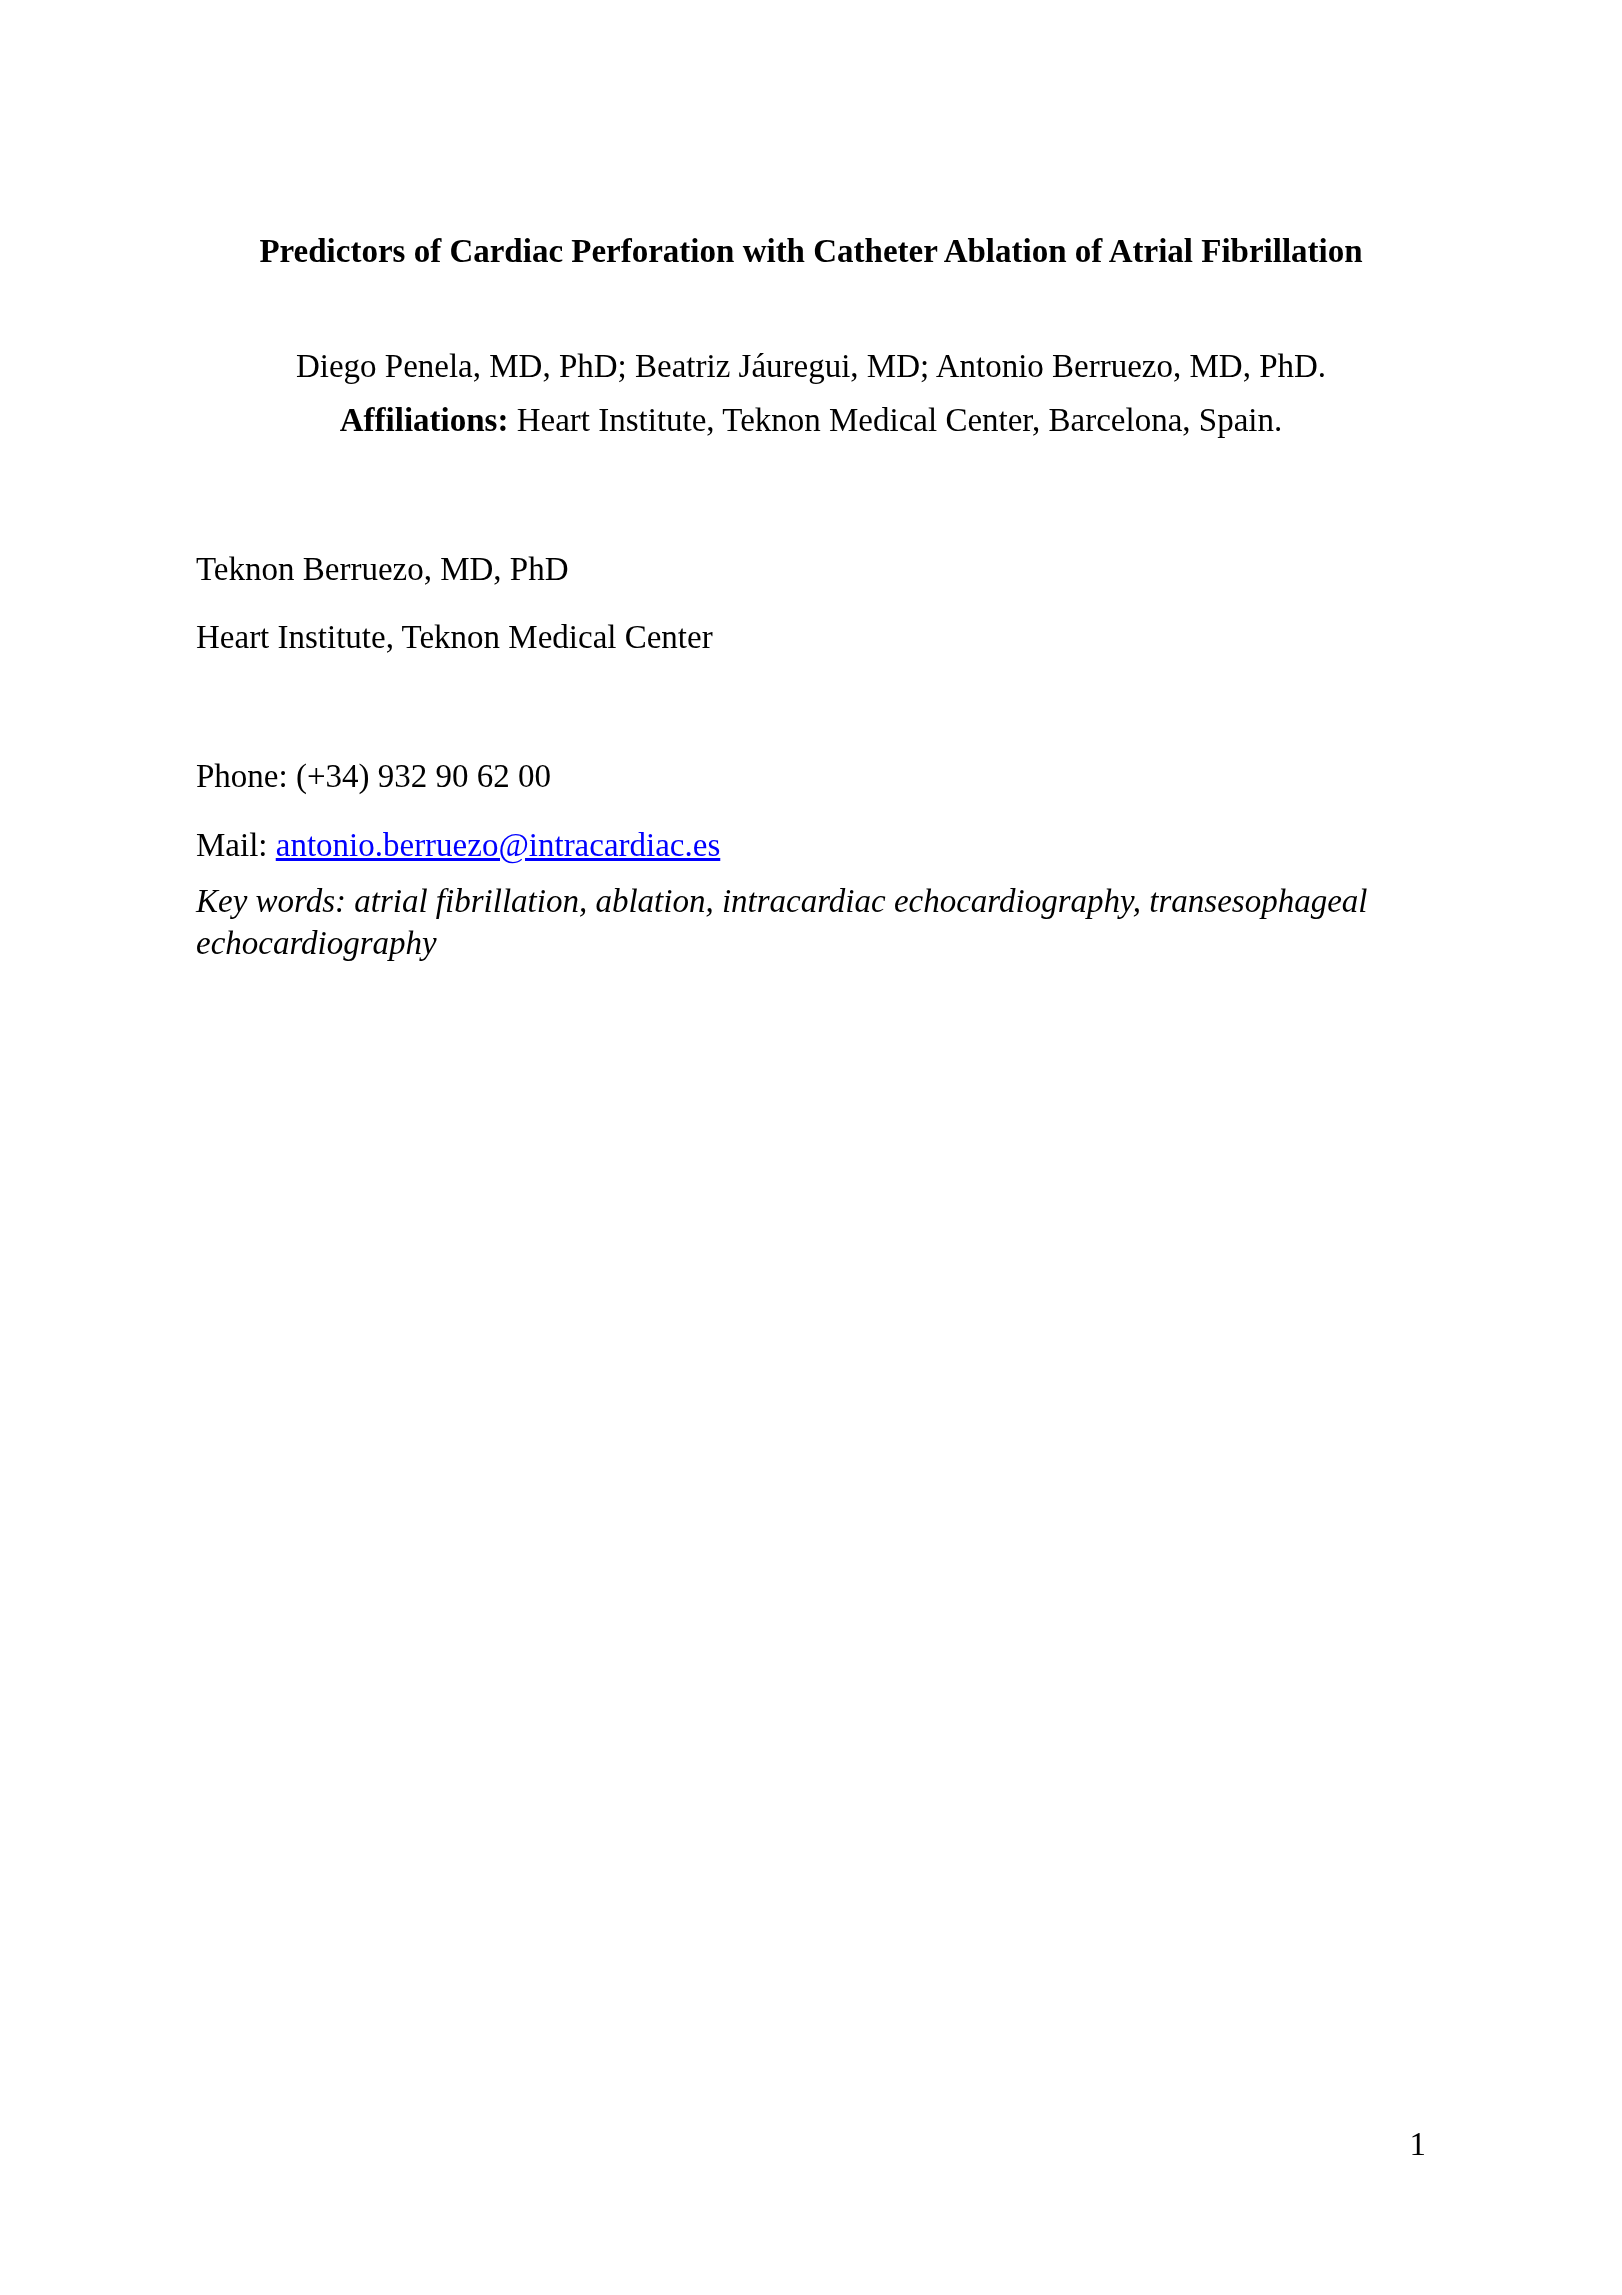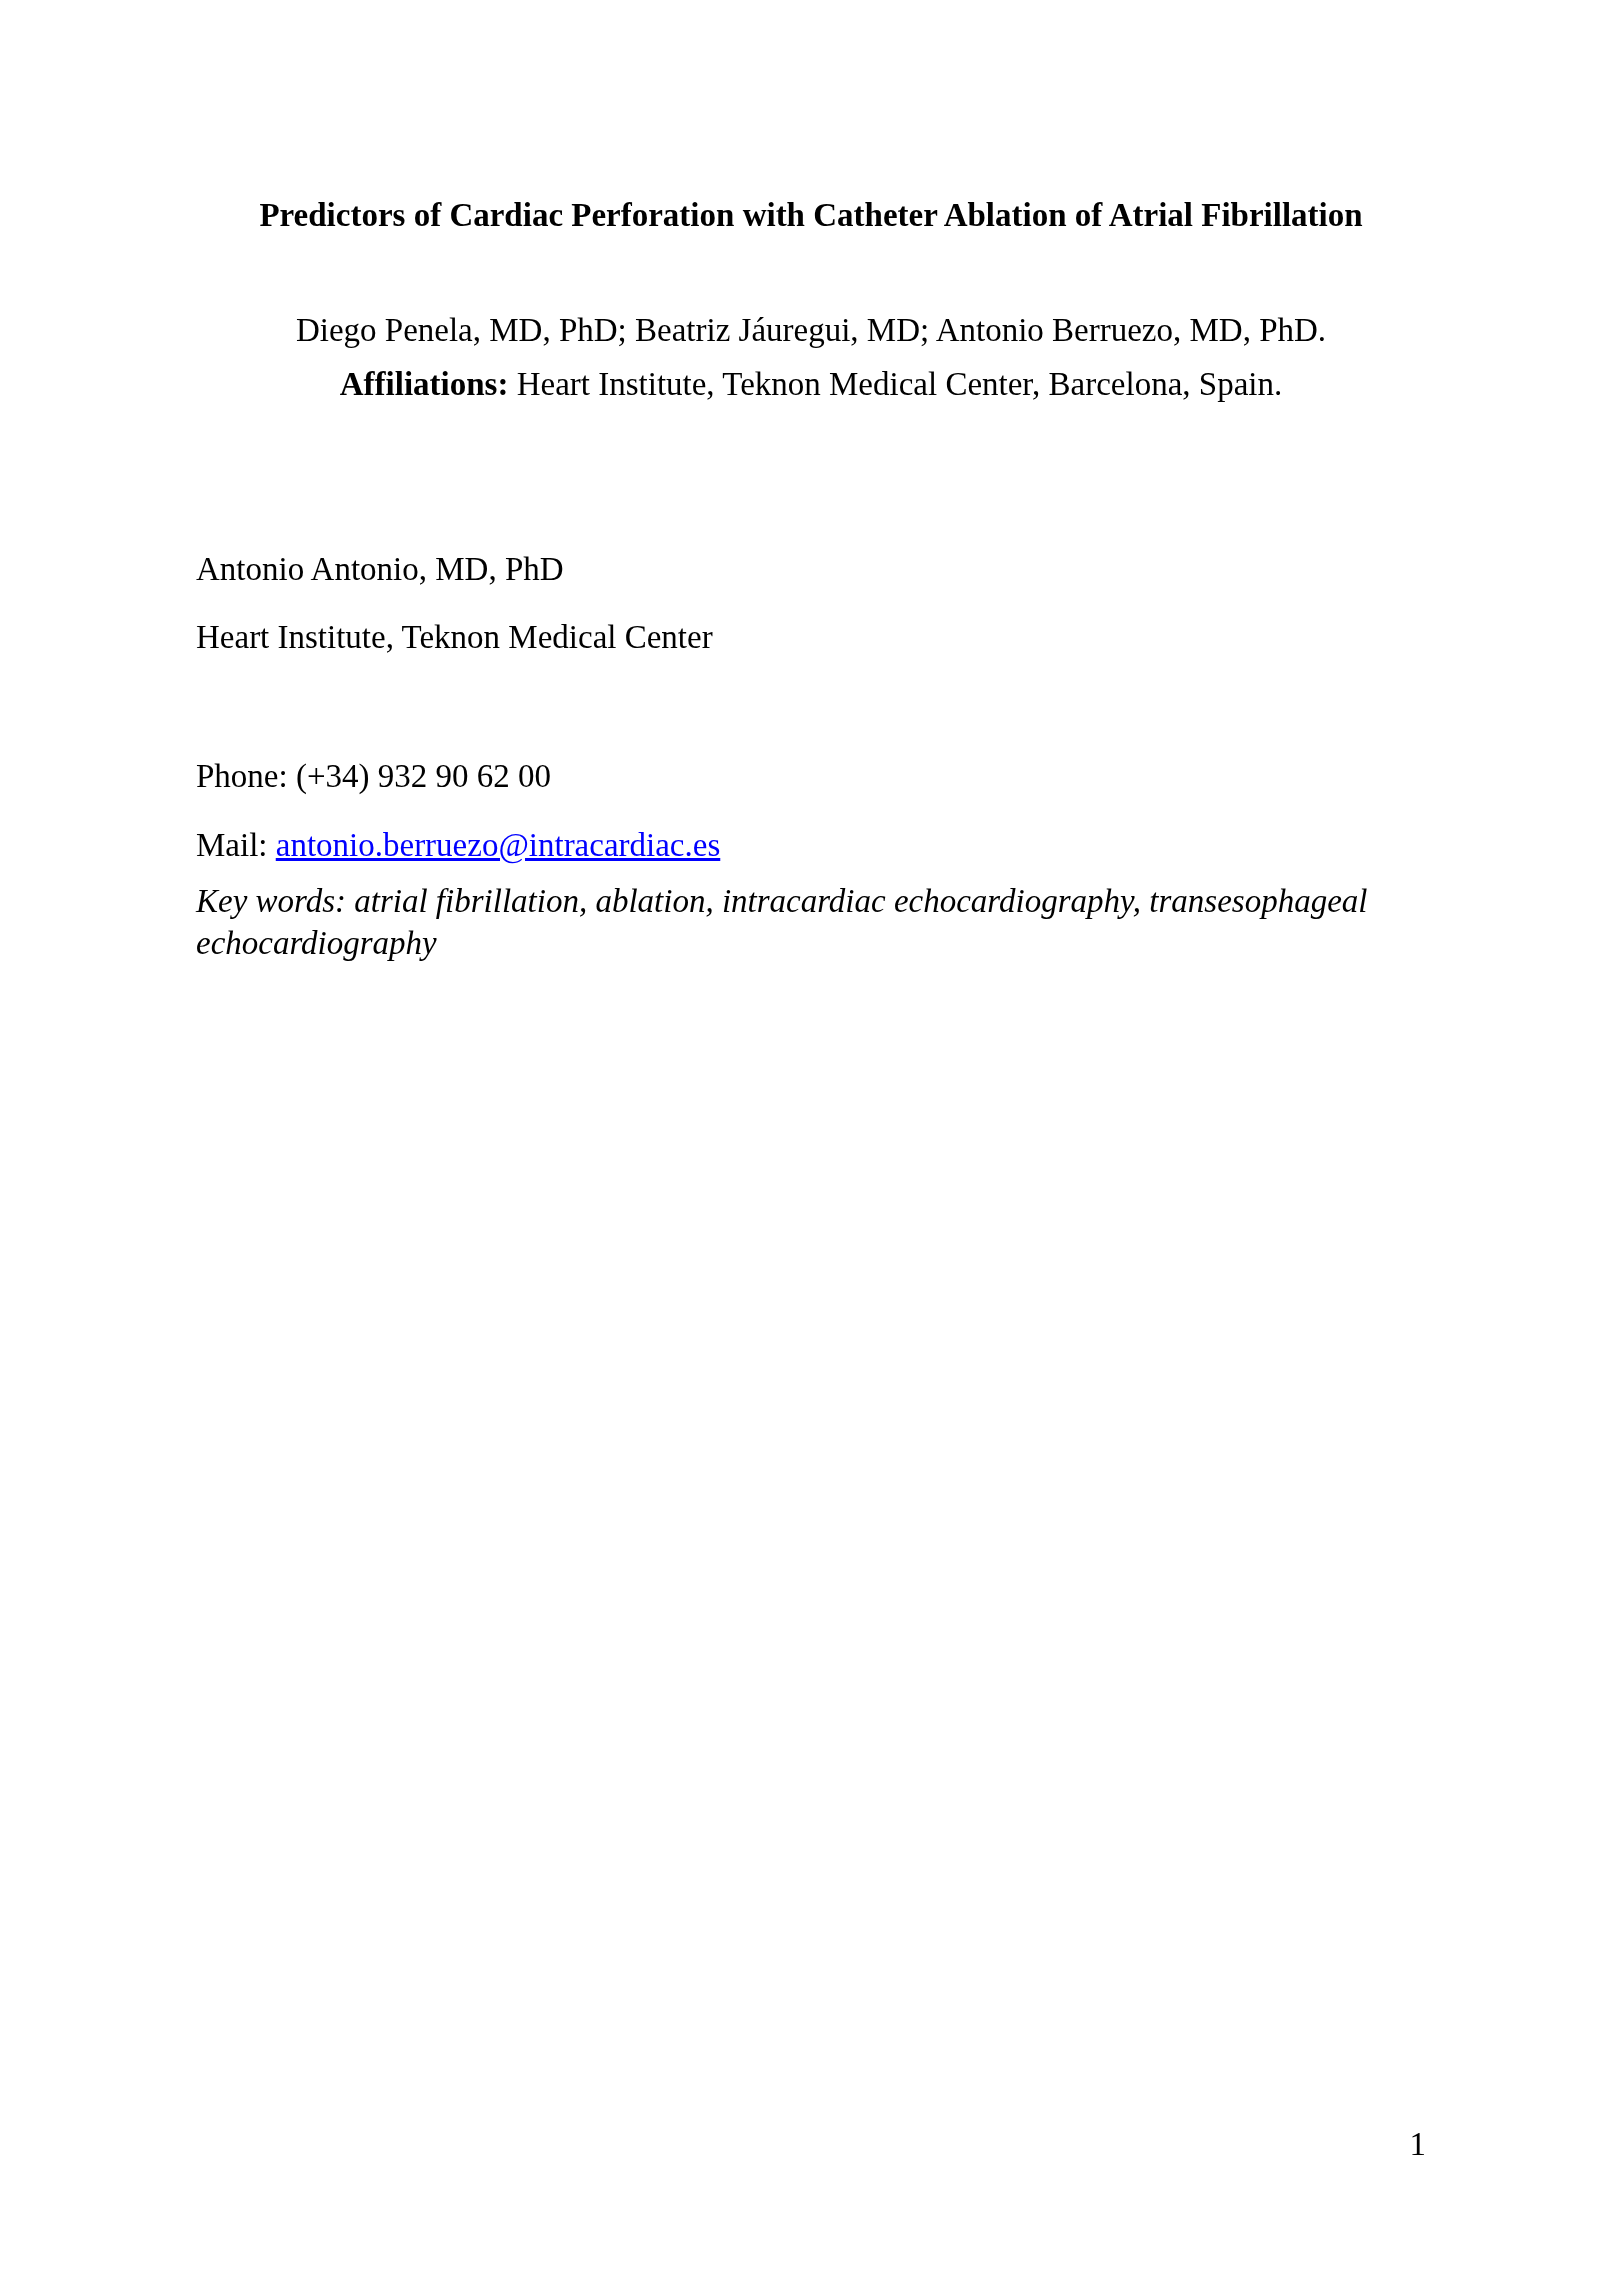--- a/index.html
+++ b/index.html
@@ -16,21 +16,21 @@
     font-family: "Liberation Serif", serif;
     font-size: 33px;
     line-height: 38px;
     overflow: hidden;
   }
   .block {
     position: absolute;
     left: 196px;
     width: 1230px;
   }
-  .centered { text-align: center; }
+  .centered { text-align: center; margin-top: 36px; }
   .bold { font-weight: 700; }
 
   .title          { top: 196px;  font-weight: 700; }
   .authors        { top: 311px; }
   .affiliations   { top: 365px; }
   .corr-heading   { top: 481px;  font-weight: 700; }
   .corr-name      { top: 550px; }
   .corr-inst      { top: 618px; }
   .corr-addr      { top: 687px; }
   .phone          { top: 757px; }
@@ -49,21 +49,21 @@
 
 <div class="page">
 
   <div class="block centered title">Predictors of Cardiac Perforation with Catheter Ablation of Atrial Fibrillation</div>
 
   <div class="block centered authors">Diego Penela, MD, PhD; Beatriz Jáuregui, MD; Antonio Berruezo, MD, PhD.</div>
 
   <div class="block centered affiliations"><span class="bold">Affiliations:</span> <span>Heart Institute, Teknon Medical Center, Barcelona, Spain.</span></div>
 
 
-  <div class="block corr-name">Antonio Antonio, MD, PhD</div>
+  <div class="block corr-name">Teknon Berruezo, MD, PhD</div>
 
   <div class="block corr-inst">Heart Institute, Teknon Medical Center</div>
 
 
   <div class="block phone">Phone: (+34) 932 90 62 00</div>
 
   <div class="block mail"><span>Mail:</span> <a class="email-link">antonio.berruezo@intracardiac.es</a></div>
 
   <div class="block keywords">Key words: atrial fibrillation, ablation, intracardiac echocardiography, transesophageal echocardiography</div>
 

